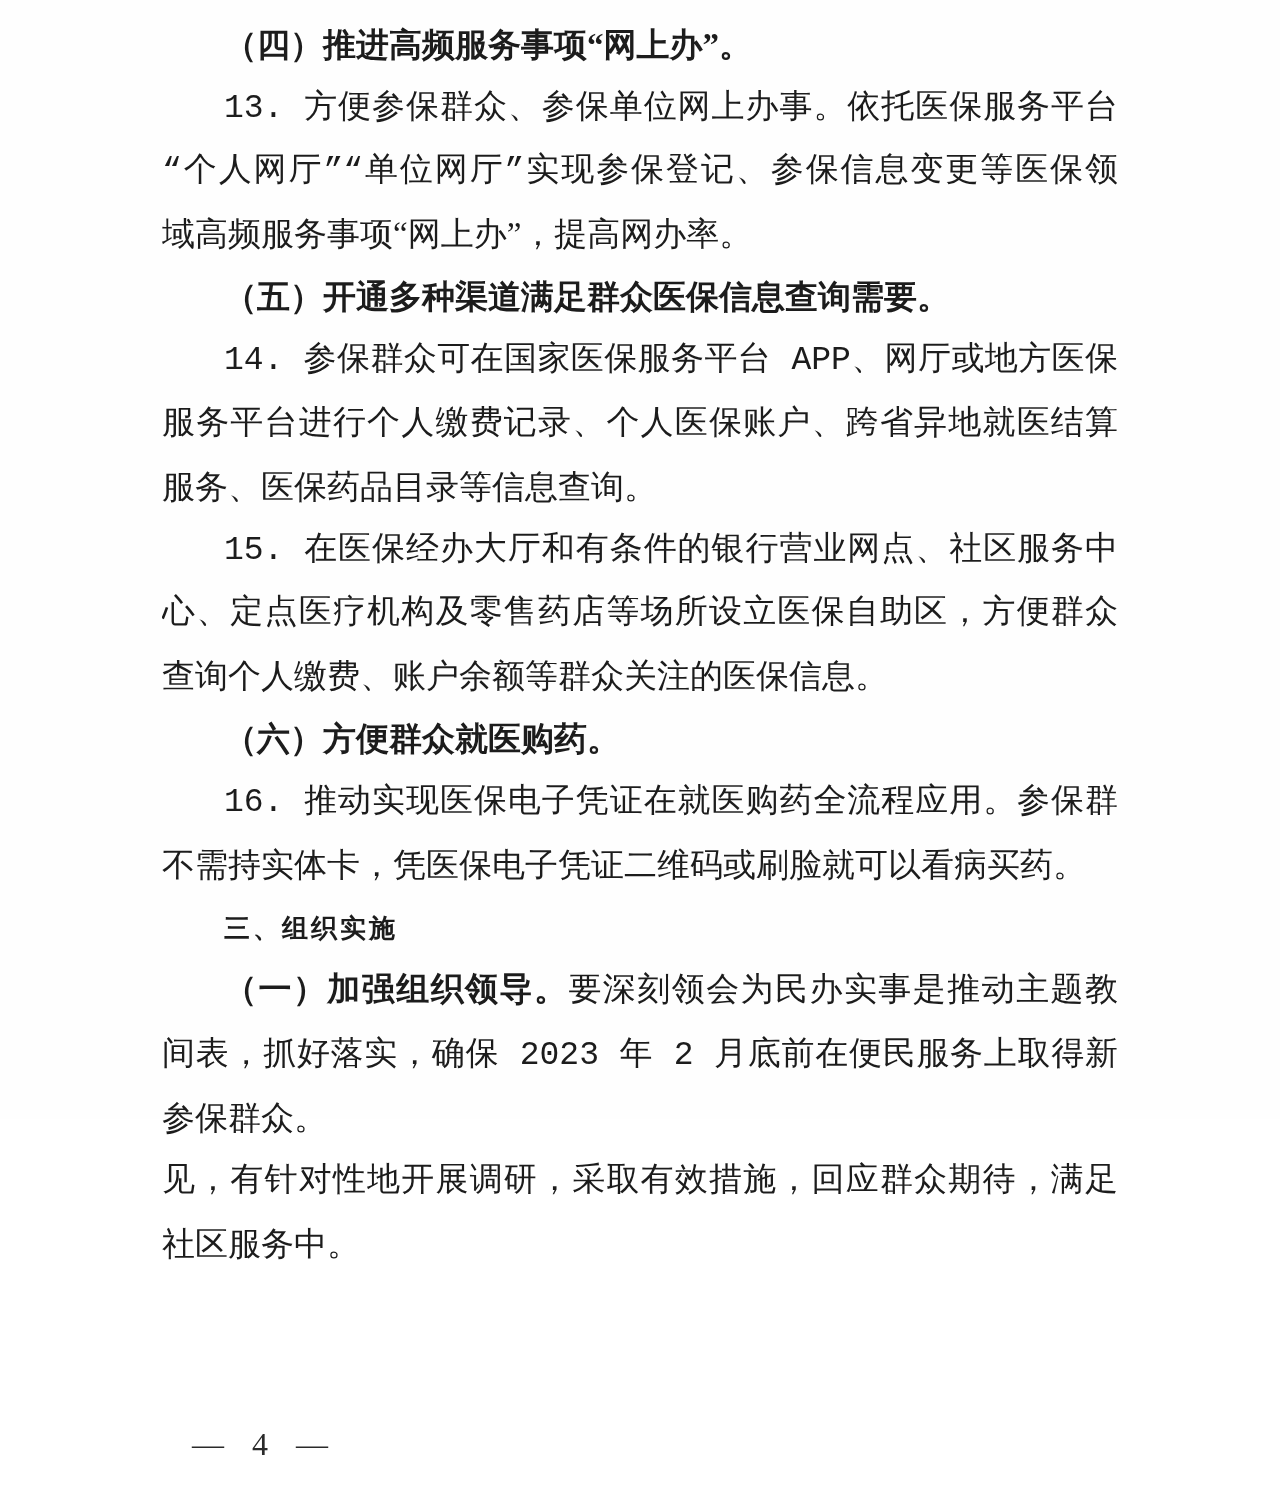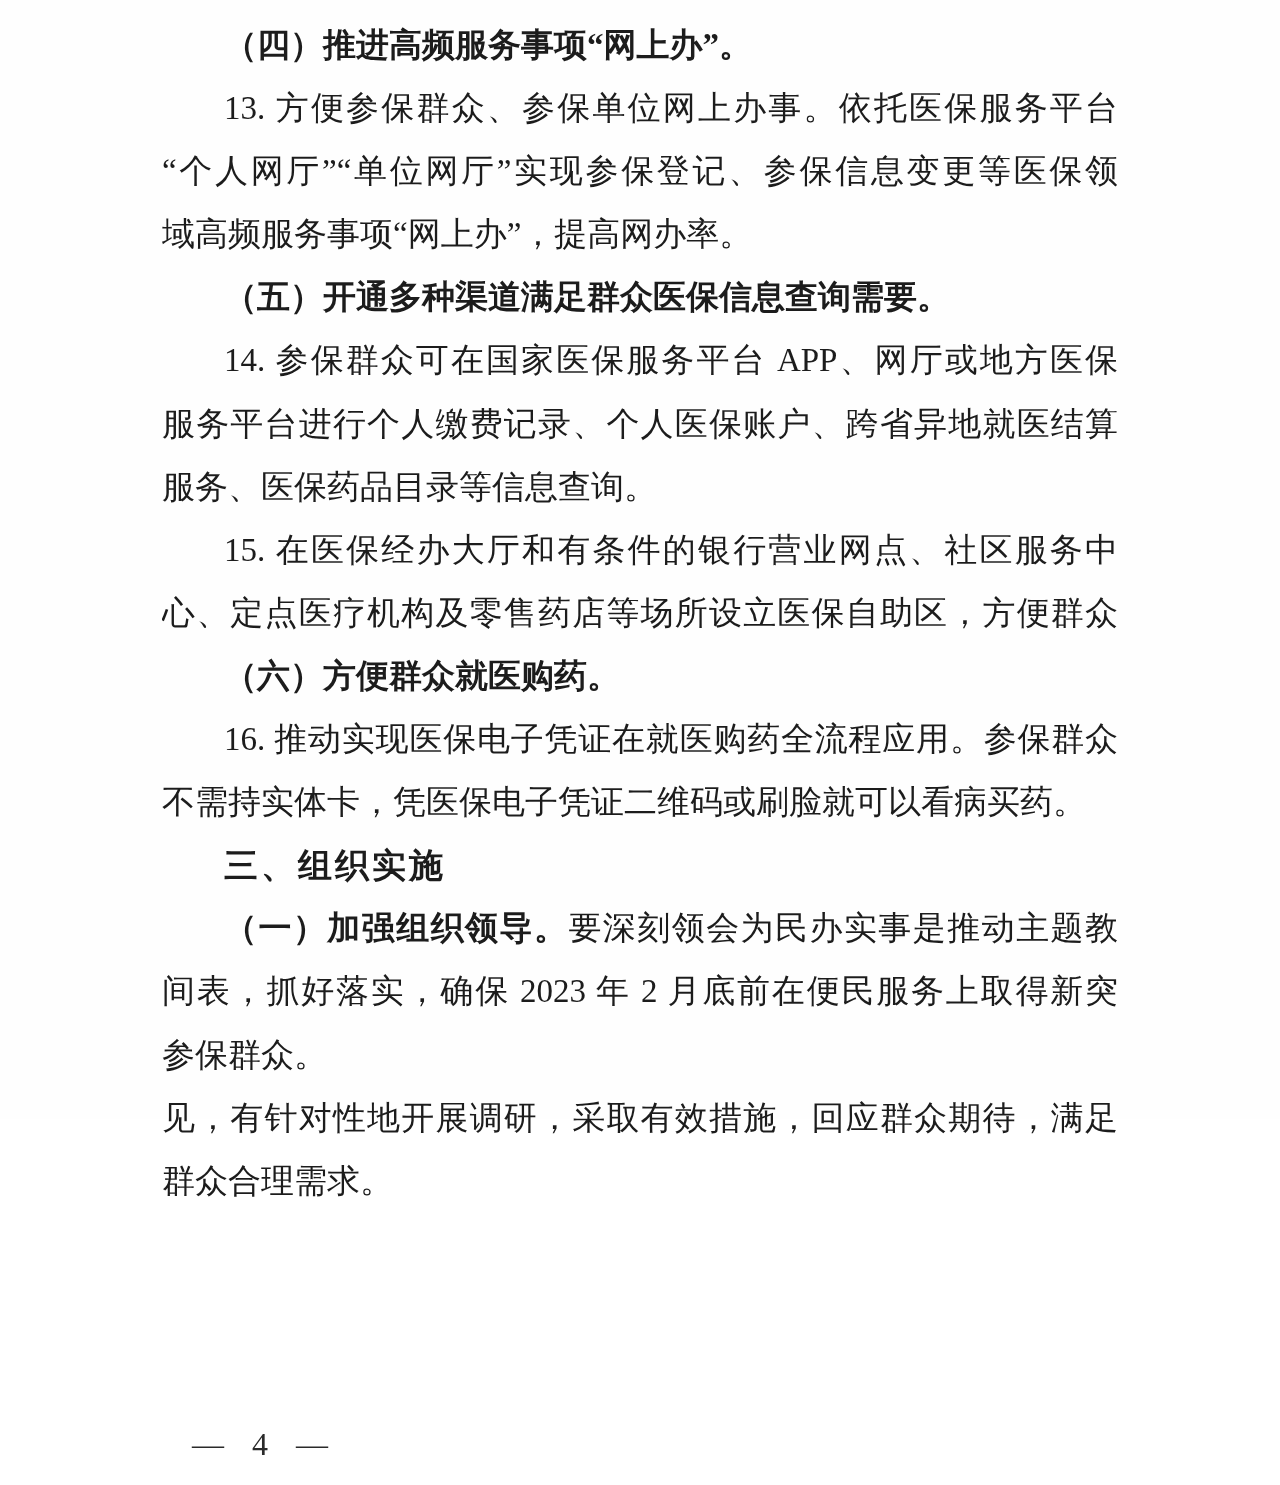--- a/index.html
+++ b/index.html
@@ -25,28 +25,28 @@
   }
   .line {
     font-size: 33px;
     line-height: 63.1px;
     height: 63.1px;
     overflow: hidden;
     text-align: justify;
     text-align-last: left;
     color: #1c1c1c;
   }
-  .jl { text-align-last: justify; }
+  .jl { text-align-last: justify; font-family: Liberation Mono, monospace; }
   .ind { text-indent: 62px; }
   .sub { font-weight: 700; }
   .lead { font-weight: 700; }
   .hei {
     font-family: "Liberation Sans", "DejaVu Sans", sans-serif;
     font-weight: 700;
-    font-size: 34px;
+    font-size: 26px;
     letter-spacing: 3px;
   }
   .footer {
     position: absolute;
     left: 192px;
     top: 1426px;
     font-size: 32px;
     letter-spacing: 5px;
     word-spacing: 10px;
     color: #2a2a2a;
@@ -60,25 +60,26 @@
     <div class="line sub ind">（四）推进高频服务事项“网上办”。</div>
     <div class="line ind jl">13. 方便参保群众、参保单位网上办事。依托医保服务平台</div>
     <div class="line jl">“个人网厅”“单位网厅”实现参保登记、参保信息变更等医保领</div>
     <div class="line">域高频服务事项“网上办”，提高网办率。</div>
     <div class="line sub ind">（五）开通多种渠道满足群众医保信息查询需要。</div>
     <div class="line ind jl">14. 参保群众可在国家医保服务平台 APP、网厅或地方医保</div>
     <div class="line jl">服务平台进行个人缴费记录、个人医保账户、跨省异地就医结算</div>
     <div class="line">服务、医保药品目录等信息查询。</div>
     <div class="line ind jl">15. 在医保经办大厅和有条件的银行营业网点、社区服务中</div>
     <div class="line jl">心、定点医疗机构及零售药店等场所设立医保自助区，方便群众</div>
+    <div class="line">查询个人缴费、账户余额等群众关注的医保信息。</div>
     <div class="line sub ind">（六）方便群众就医购药。</div>
     <div class="line ind jl">16. 推动实现医保电子凭证在就医购药全流程应用。参保群众</div>
     <div class="line">不需持实体卡，凭医保电子凭证二维码或刷脸就可以看病买药。</div>
     <div class="line hei ind">三、组织实施</div>
     <div class="line ind jl"><span class="lead">（一）加强组织领导。</span><span>要深刻领会为民办实事是推动主题教</span></div>
     <div class="line jl">间表，抓好落实，确保 2023 年 2 月底前在便民服务上取得新突</div>
     <div class="line">参保群众。</div>
     <div class="line jl">见，有针对性地开展调研，采取有效措施，回应群众期待，满足</div>
-    <div class="line">群众合理需求。</div>
+    <div class="line">社区服务中。</div>
   </div>
 
   <div class="footer">— 4 —</div>
 </div>
 
 </body></html>

